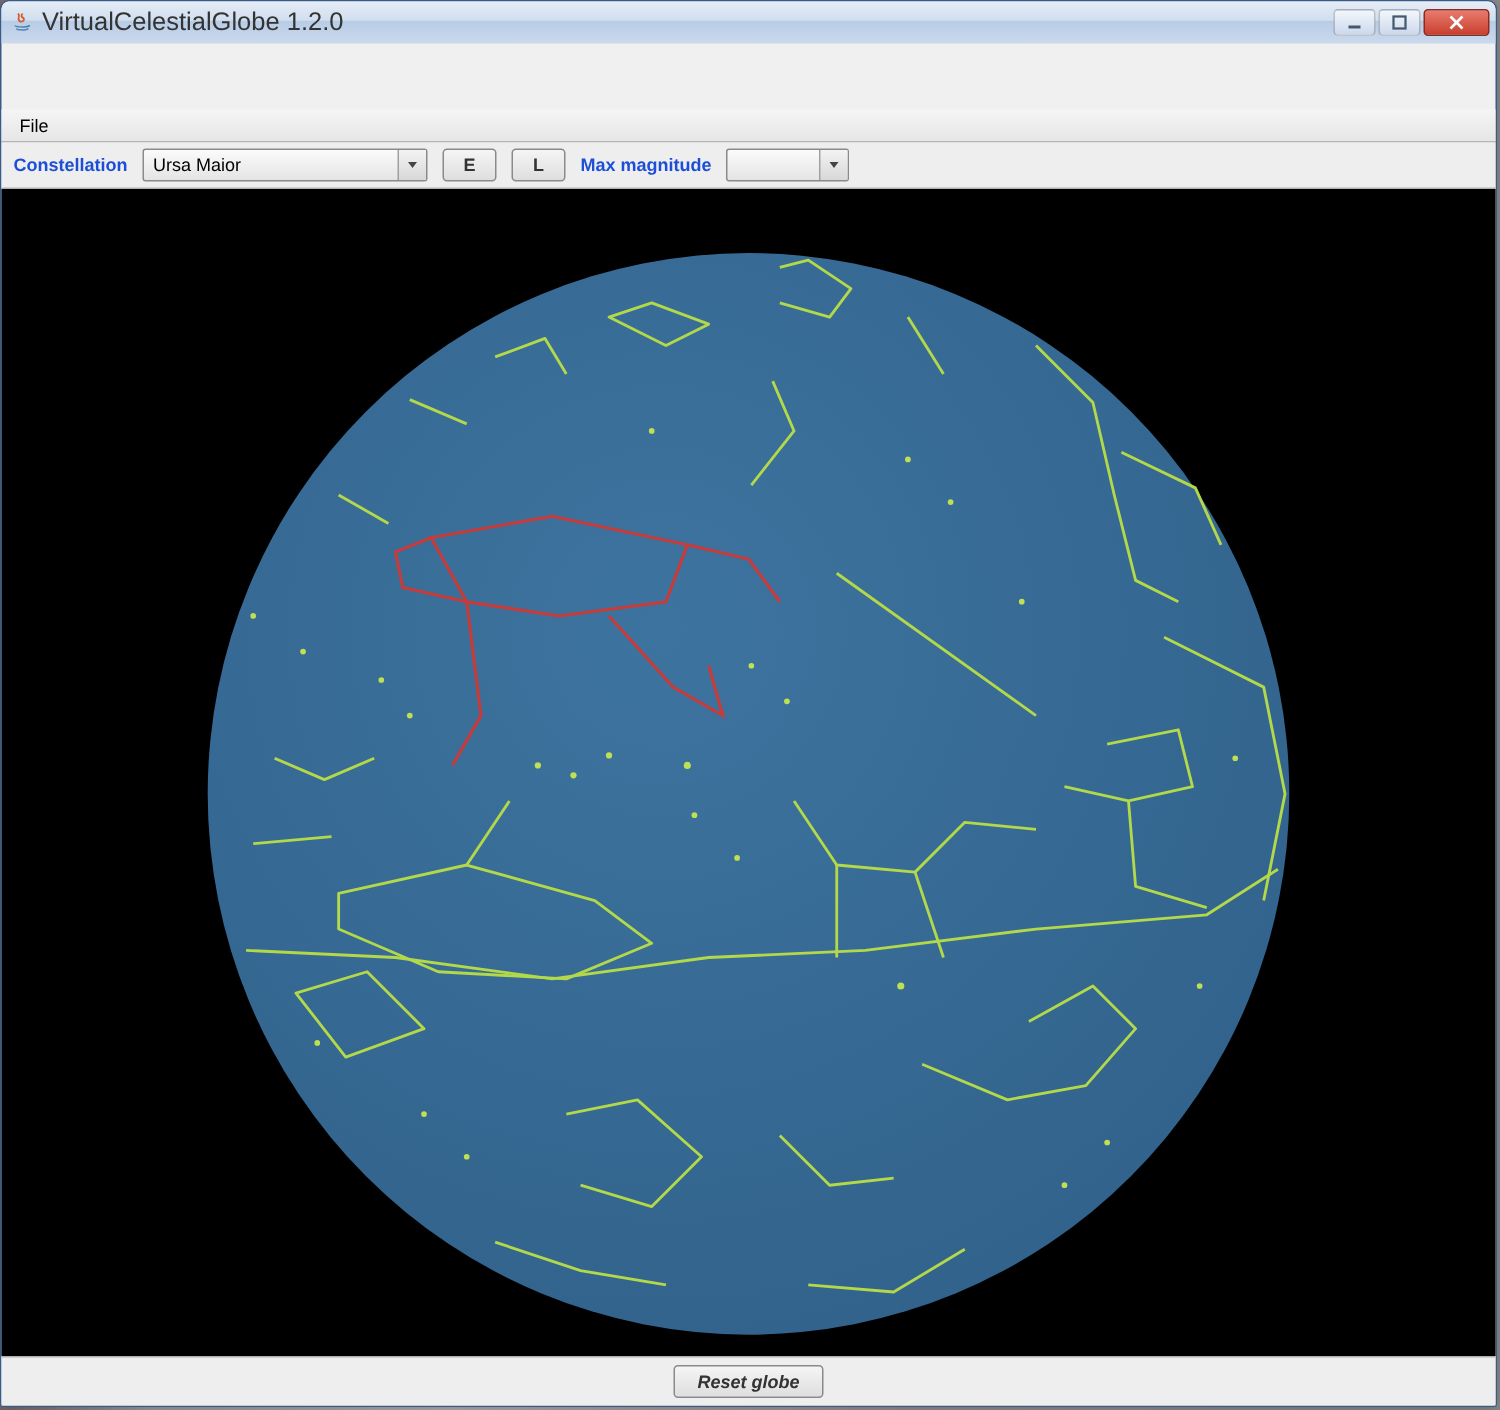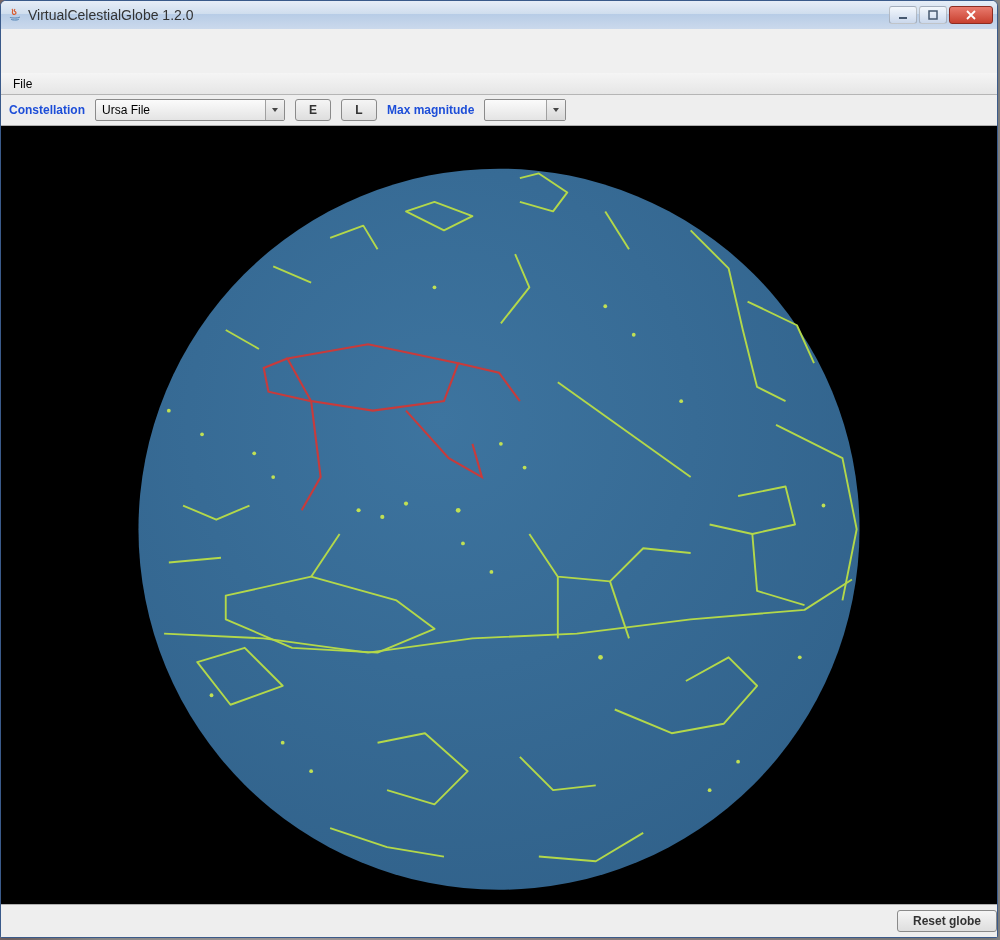--- a/index.html
+++ b/index.html
@@ -34,21 +34,21 @@
     padding: 0 4px 0 6px;
     color: #333;
     box-sizing: border-box;
   }
   .title-icon {
     width: 16px; height: 16px; margin-right: 5px;
     display:flex;align-items:center;justify-content:center;
   }
   .title-text {
     flex: 0 0 auto;
-    font-size: 14px;
+    font-size: 17px;
   }
   .title-spacer { flex: 1; }
   .win-btn {
     height: 18px;
     margin-left: 2px;
     border-radius: 3px;
     border: 1px solid rgba(0,0,0,0.2);
     display: flex;
     align-items: center;
     justify-content: center;
@@ -127,21 +127,22 @@
     position:absolute;
     left:0;top:0;
     width:100%;height:100%;
   }
   .bottombar {
     height:32px;
     background:#eeeeee;
     border-top:1px solid #b0b0b0;
     display:flex;
     align-items:center;
-    justify-content:flex-end;
+    justify-content:center;
+    font-style:italic;
   }
 </style>
 </head>
 <body>
 
 <div class="window">
 
   <div class="titlebar">
     <span class="title-icon">
       <svg width="16" height="16" viewBox="0 0 16 16">
@@ -169,21 +170,21 @@
     </div>
   </div>
 
   <div class="menubar">
     <div class="menu-item">File</div>
   </div>
 
   <div class="toolbar">
     <span class="tb-label">Constellation</span>
     <div class="combo combo-wide">
-      <span class="combo-text">Ursa File</span>
+      <span class="combo-text">Ursa Maior</span>
       <span class="combo-arrow">
         <svg width="8" height="8">
             <path d="M1 2 L4 6 L7 2 Z" fill="#444"></path>
           </svg>
       </span>
     </div>
     <div class="btn">E</div>
     <div class="btn">L</div>
     <span class="tb-label">Max magnitude</span>
     <div class="combo combo-narrow">

